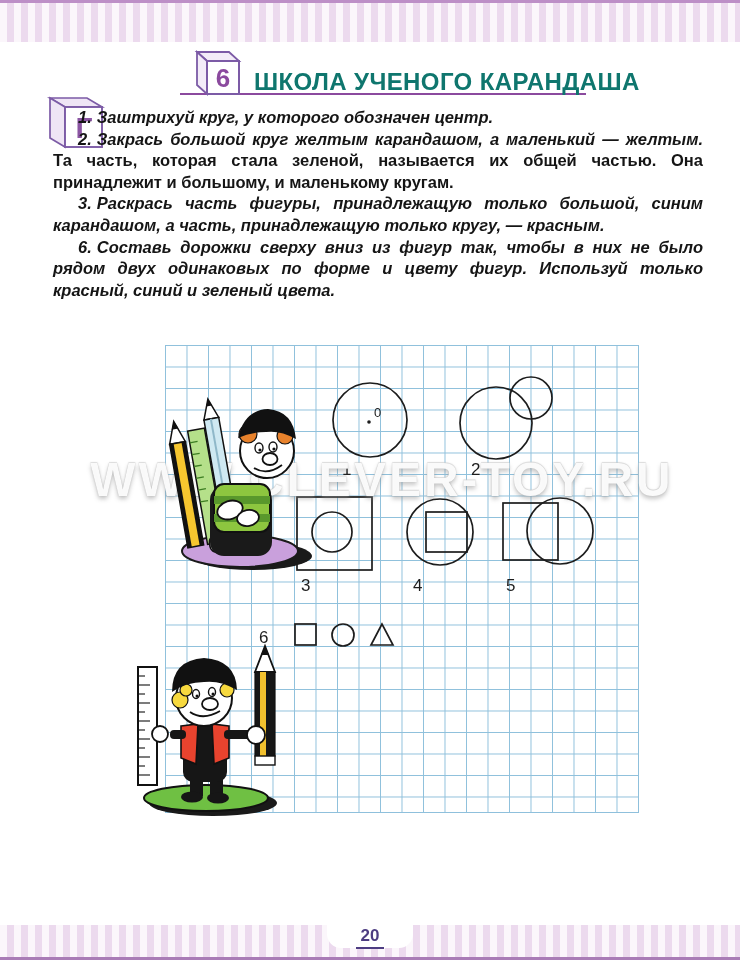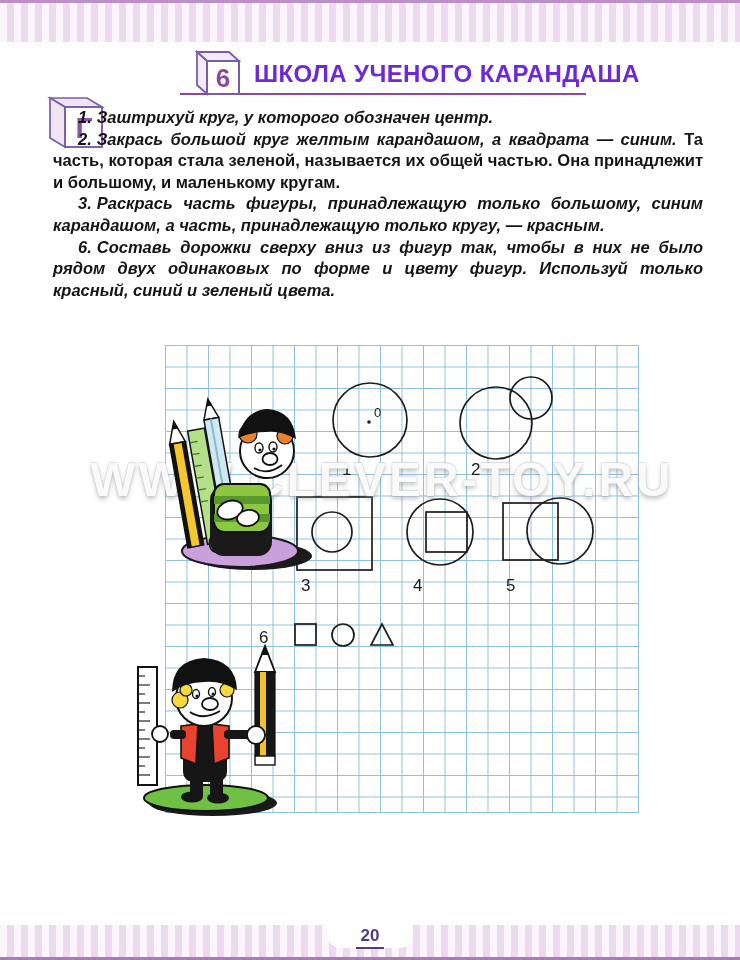--- a/index.html
+++ b/index.html
@@ -14,22 +14,22 @@
     background:repeating-linear-gradient(90deg,#fbf6fb 0 7px,#ecdaee 7px 14px);
   }
   .band-top{top:0; height:42px;}
   .band-bottom{top:925px; height:35px;}
   .edge-line-top{position:absolute; left:0; top:0; width:740px; height:3px; background:#bd8fc7;}
   .edge-line-bottom{position:absolute; left:0; top:957px; width:740px; height:3px; background:#a97cb6;}
   
   .header-underline{position:absolute; left:180px; top:93px; width:406px; height:2px; background:#8b4a9e;}
   .lesson-cube{position:absolute; left:192px; top:49px;}
   .page-title{
-    position:absolute; left:254px; top:60px;
-    font-size:24px; font-weight:bold; color:#6d28d9; letter-spacing:.4px;
+    position:absolute; left:254px; top:68px;
+    font-size:24px; font-weight:bold; color:#0f766e; letter-spacing:.4px;
     white-space:nowrap;
   }
   .section-cube{position:absolute; left:44px; top:93px;}
   
   .tasks{
     position:absolute; left:46px; top:107px; width:650px;
     font-size:16.5px; line-height:21.6px; color:#151515;
     text-align:justify; font-weight:700; font-style:italic;margin-left:7px;
   }
   .tasks p{margin:0; text-indent:25px;}
@@ -91,23 +91,23 @@
 
   <svg class="section-cube" width="64" height="62" viewBox="0 0 64 62">
     <polygon points="21,14 58,14 43,5 6,5" fill="#efe5f5" stroke="#7c5ba6" stroke-width="1.7"></polygon>
     <polygon points="21,14 21,54 6,45 6,5" fill="#efe5f5" stroke="#7c5ba6" stroke-width="1.7"></polygon>
     <rect x="21" y="14" width="37" height="40" fill="#ffffff" stroke="#7c5ba6" stroke-width="1.9"></rect>
     <text x="40" y="45" text-anchor="middle" style="font-family:'Liberation Sans',sans-serif;font-size:30px;font-weight:bold;fill:#8b55a3;">Г</text>
   </svg>
 
   <div class="tasks">
     <p><span class="tnum">1.</span><span>Заштрихуй круг, у которого обозначен центр.</span></p>
-    <p><span class="tnum">2.</span><span>Закрась большой круг желтым карандашом, а квадрата — синим.</span>
+    <p><span class="tnum">2.</span><span>Закрась большой круг желтым карандашом, а маленький — желтым.</span>
       <span class="upright">Та часть, которая стала зеленой, называется их общей частью. Она принадлежит и большому, и маленькому кругам.</span></p>
-    <p><span class="tnum">3.</span><span>Раскрась часть фигуры, принадлежащую только большому, синим карандашом, а часть, принадлежащую только кругу, — красным.</span></p>
+    <p><span class="tnum">3.</span><span>Раскрась часть фигуры, принадлежащую только большой, синим карандашом, а часть, принадлежащую только кругу, — красным.</span></p>
     <p><span class="tnum">6.</span><span>Составь дорожки сверху вниз из фигур так, чтобы в них не было рядом двух одинаковых по форме и цвету фигур. Используй только красный, синий и зеленый цвета.</span></p>
   </div>
 
   <div class="grid-paper"></div>
 
   <svg class="figures-svg" width="473" height="467" viewBox="0 0 473 467">
     <g fill="none" stroke="#1d1d1d" stroke-width="1.7">
 
       <circle cx="205" cy="75" r="37"></circle>
       <circle cx="204" cy="77" r="1.8" fill="#1d1d1d" stroke="none"></circle>

